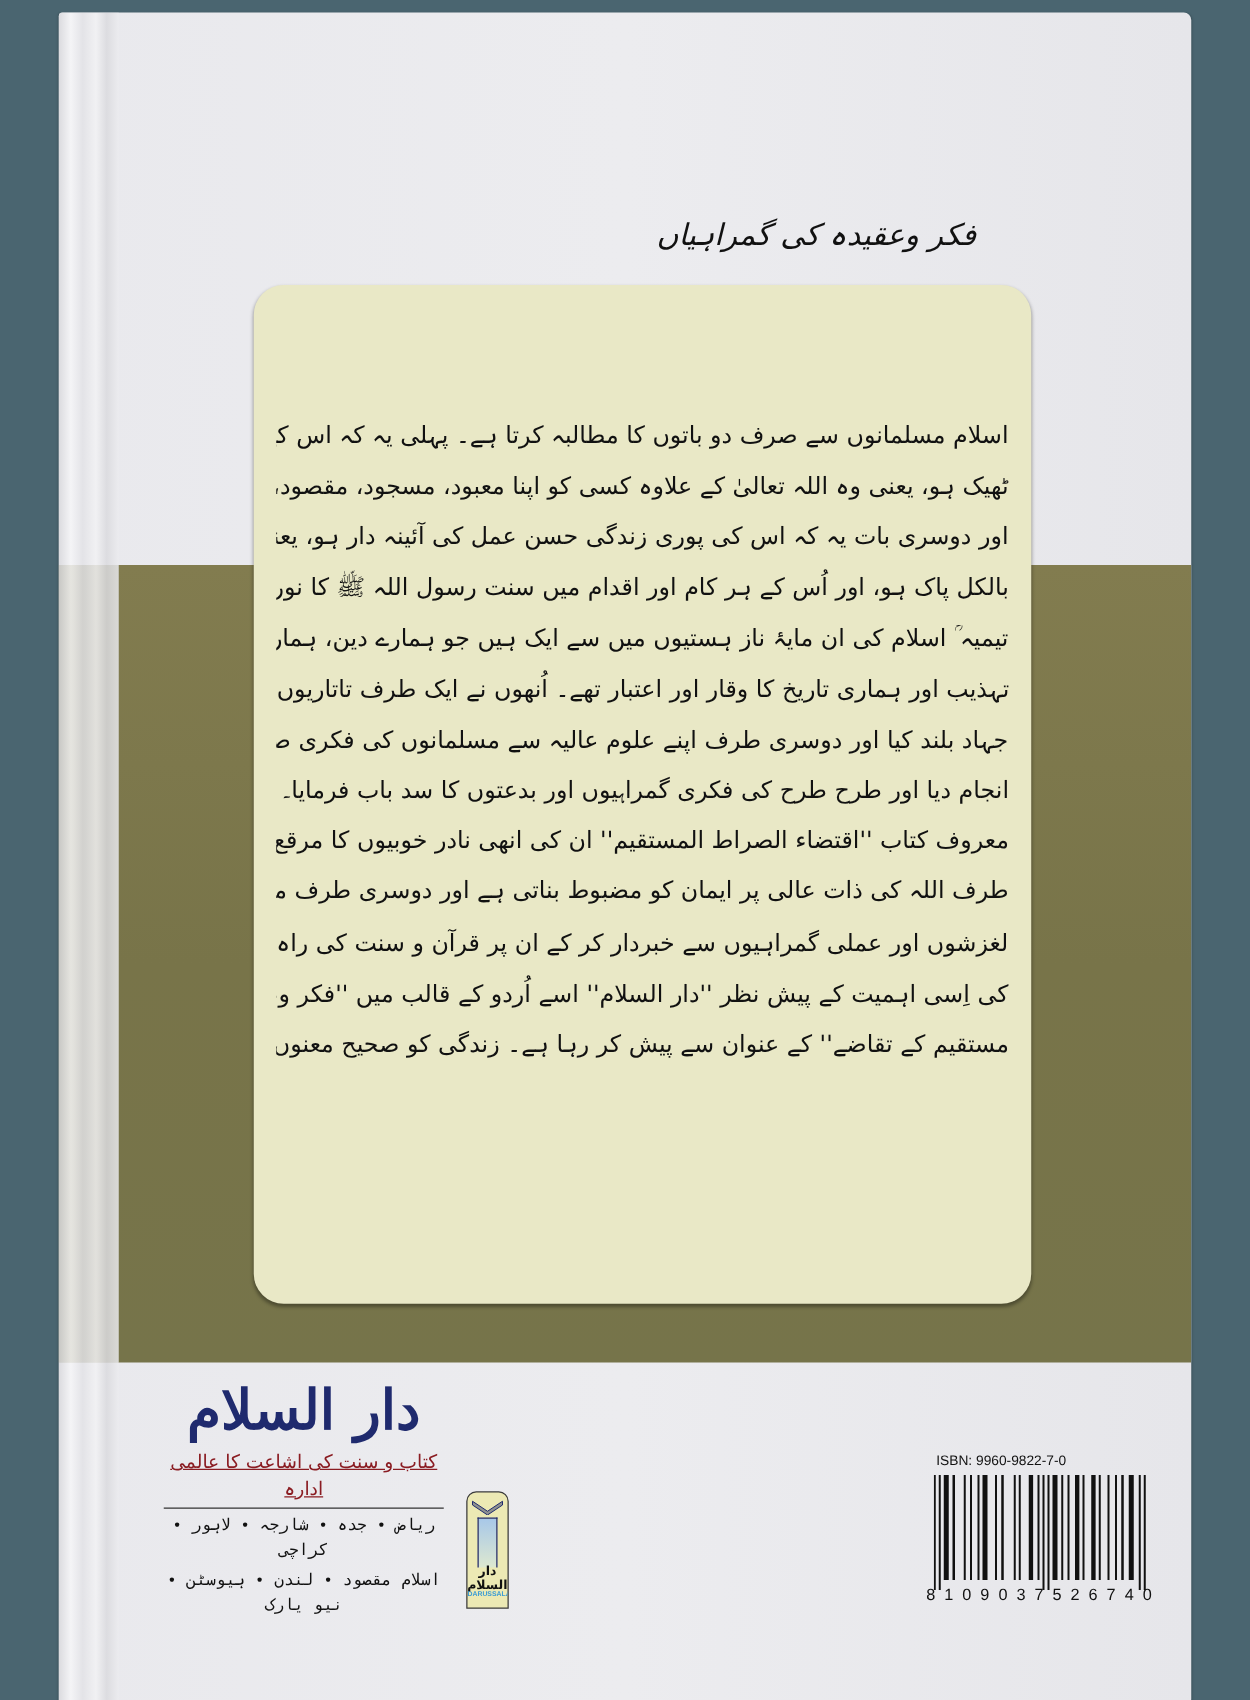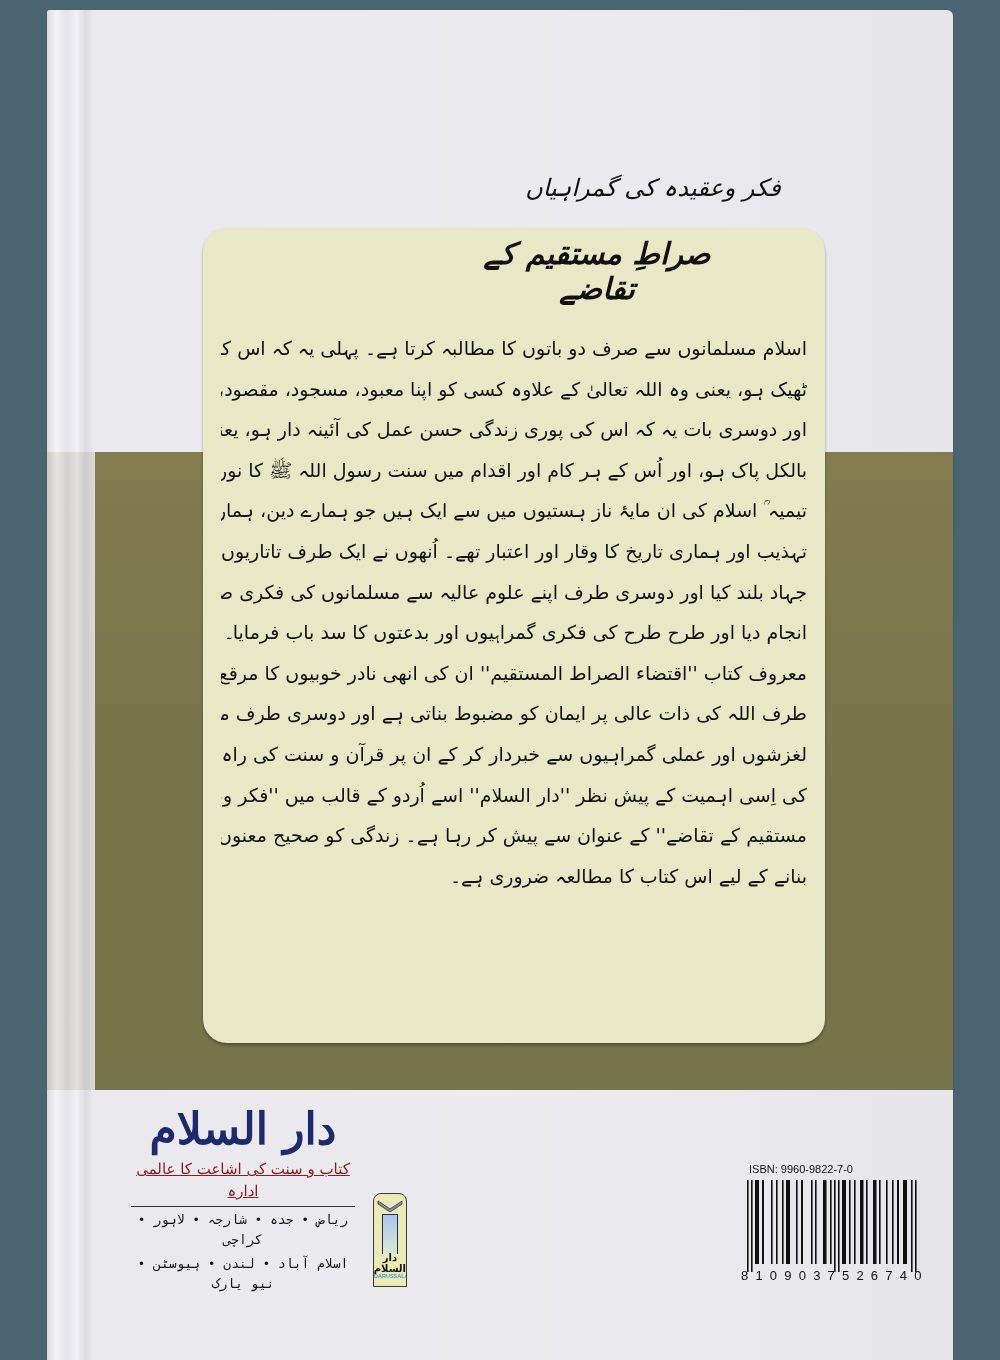--- a/index.html
+++ b/index.html
@@ -117,44 +117,42 @@
   <div class="spine"></div>
 
   <div class="olive-band">
     <div class="spine-shade"></div>
   </div>
 
   <div class="top-title">فکر وعقیدہ کی گمراہیاں</div>
   <div class="aur">اور</div>
 
   <div class="panel">
-    <div class="panel-title">صراطِ مستقیم کے تقاضے</div>
     <div class="panel-body">
       <span class="line">اسلام مسلمانوں سے صرف دو باتوں کا مطالبہ کرتا ہے۔ پہلی یہ کہ اس کے دل کا یقین</span>
       <span class="line">ٹھیک ہو، یعنی وہ اللہ تعالیٰ کے علاوہ کسی کو اپنا معبود، مسجود، مقصود، مشکل کشا اور حاجت روا نہ مانے۔</span>
       <span class="line">اور دوسری بات یہ کہ اس کی پوری زندگی حسن عمل کی آئینہ دار ہو، یعنی وہ ہر قسم کے شرک و بدعت سے</span>
       <span class="line">بالکل پاک ہو، اور اُس کے ہر کام اور اقدام میں سنت رسول اللہ ﷺ کا نور چمک رہا ہو۔ امام ابن</span>
       <span class="line">تیمیہ ؒ اسلام کی ان مایۂ ناز ہستیوں میں سے ایک ہیں جو ہمارے دین، ہمارے علوم، ہماری</span>
       <span class="line">تہذیب اور ہماری تاریخ کا وقار اور اعتبار تھے۔ اُنھوں نے ایک طرف تاتاریوں کے خلاف علم</span>
       <span class="line">جہاد بلند کیا اور دوسری طرف اپنے علوم عالیہ سے مسلمانوں کی فکری صحت وسلامتی کا عظیم الشان کام</span>
       <span class="line">انجام دیا اور طرح طرح کی فکری گمراہیوں اور بدعتوں کا سد باب فرمایا۔ امام موصوف ؒ کی</span>
       <span class="line">معروف کتاب ''اقتضاء الصراط المستقیم'' ان کی انھی نادر خوبیوں کا مرقع ہے۔ یہ کتاب ایک</span>
       <span class="line">طرف اللہ کی ذات عالی پر ایمان کو مضبوط بناتی ہے اور دوسری طرف مسلمانوں کو ہر قسم کی فکری</span>
       <span class="line">لغزشوں اور عملی گمراہیوں سے خبردار کر کے ان پر قرآن و سنت کی راہ روشن کر دیتی ہے۔ اس کتاب</span>
       <span class="line">کی اِسی اہمیت کے پیش نظر ''دار السلام'' اسے اُردو کے قالب میں ''فکر وعقیدہ کی گمراہیاں اور صراط</span>
       <span class="line">مستقیم کے تقاضے'' کے عنوان سے پیش کر رہا ہے۔ زندگی کو صحیح معنوں میں اسلام کے مطابق</span>
-      <span class="line last">بنانے کے لیے اس کتاب کا مطالعہ ضروری ہے۔</span>
     </div>
   </div>
 
   <div class="publisher">
     <div class="pub-name">دار السلام</div>
     <div class="pub-tagline">کتاب و سنت کی اشاعت کا عالمی ادارہ</div>
     <div class="pub-cities">ریاض • جدہ • شارجہ • لاہور • کراچی</div>
-    <div class="pub-cities">اسلام آباد • لندن • ہیوسٹن • نیو یارک</div>
+    <div class="pub-cities">اسلام مقصود • لندن • ہیوسٹن • نیو یارک</div>
   </div>
 
   <div class="logo">
     <svg class="book-top" viewBox="0 0 26 12">
       <path d="M1 1 L13 9 L25 1 L25 4 L13 12 L1 4 Z" fill="#8f9190" stroke="#1f2a6e" stroke-width="0.8"></path>
     </svg>
     <div class="pillar"></div>
     <div class="logo-ar">دار السلام</div>
     <div class="logo-en">DARUSSALAM</div>
   </div>

